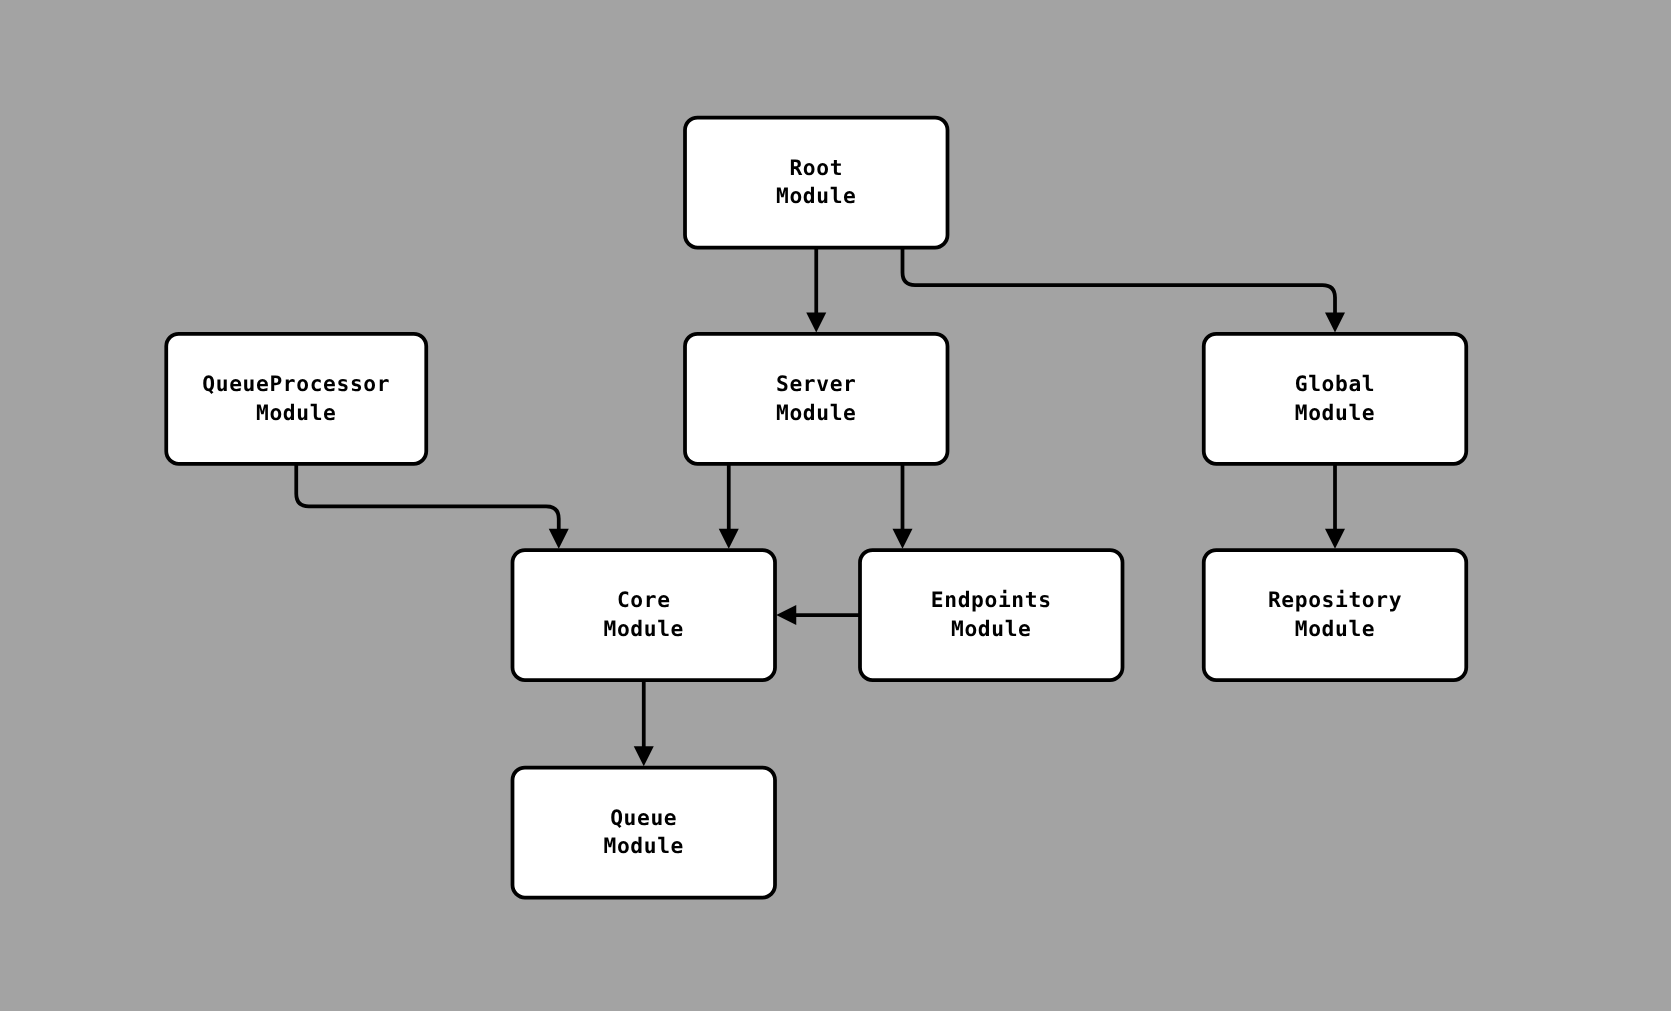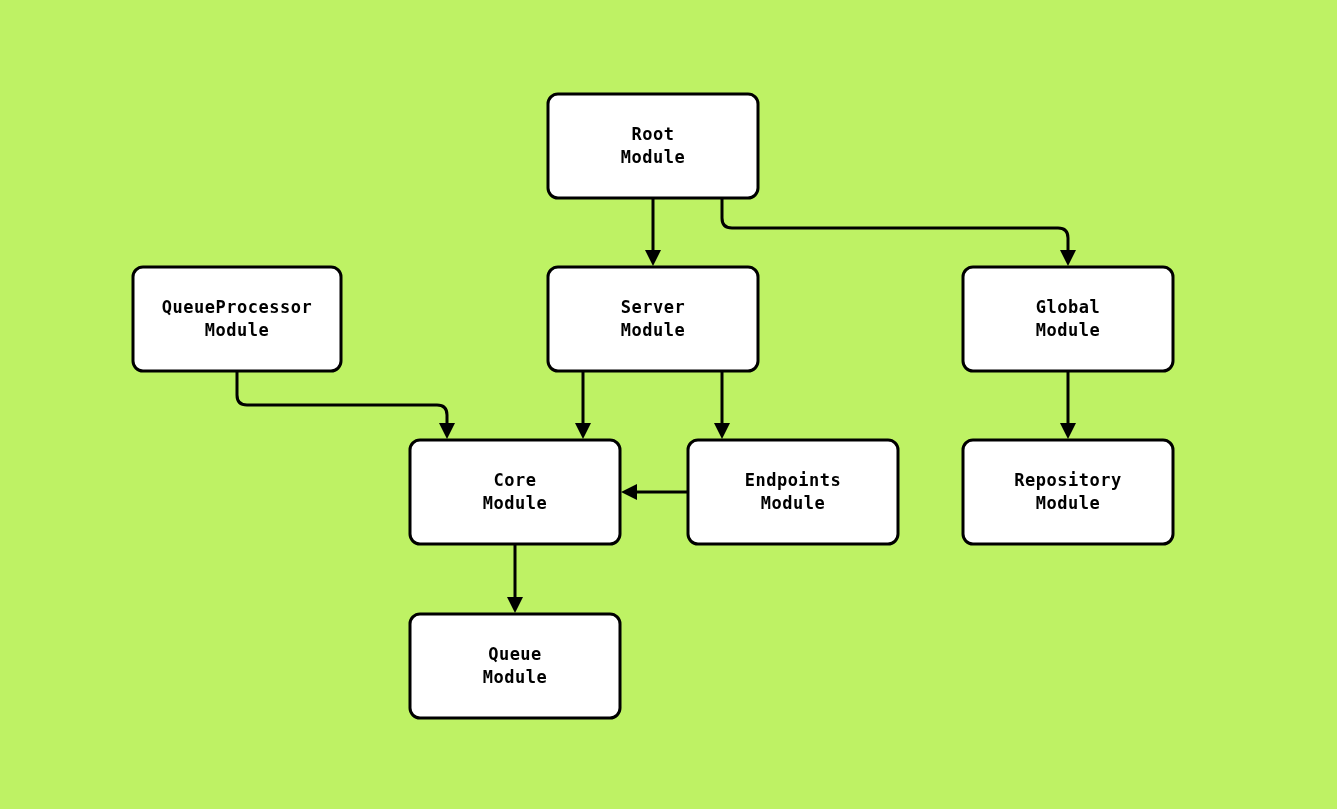--- a/index.html
+++ b/index.html
@@ -11,21 +11,21 @@
   body {
     width: 1337px;
     height: 809px;
     font-family: "DejaVu Sans Mono", "Liberation Mono", monospace;
     overflow: hidden;
   }
   #diagram-root {
     position: relative;
     width: 1337px;
     height: 809px;
-    background: #bef264;
+    background: #a3a3a3;
   }
   svg#diagram-canvas {
     display: block;
     width: 1337px;
     height: 809px;
   }
   .node-box {
     fill: #ffffff;
     stroke: #000000;
     stroke-width: 3;

